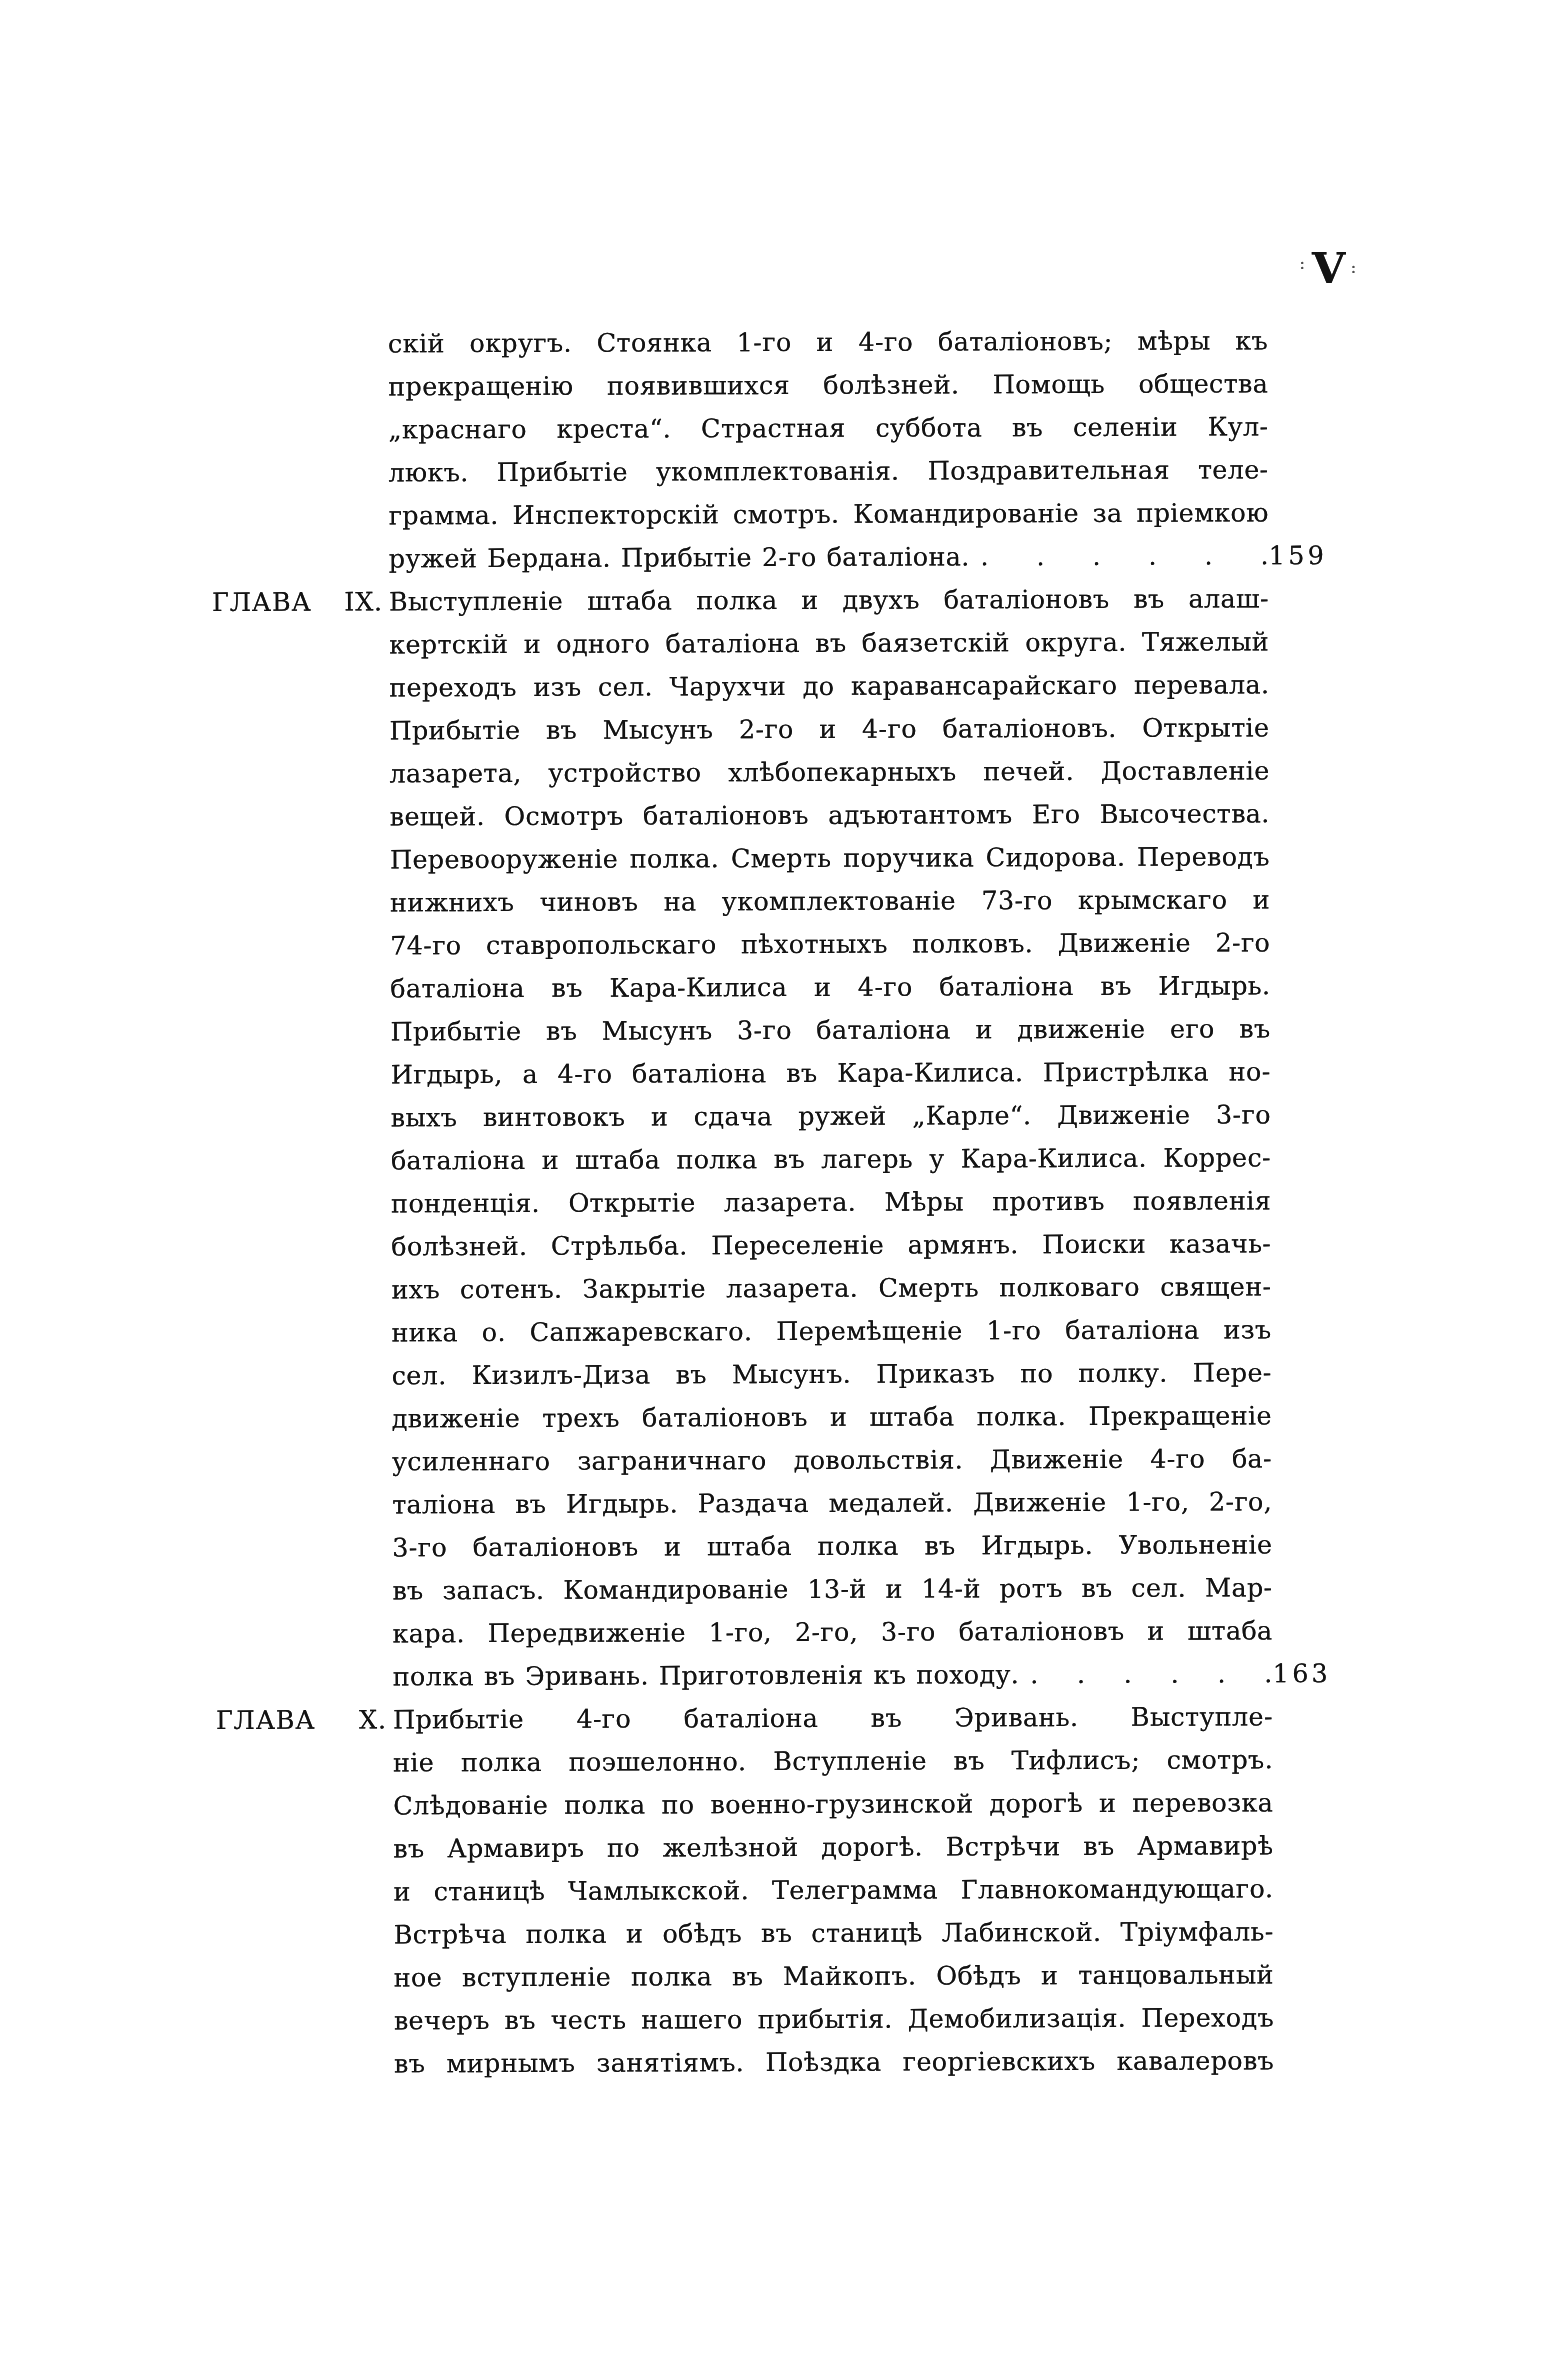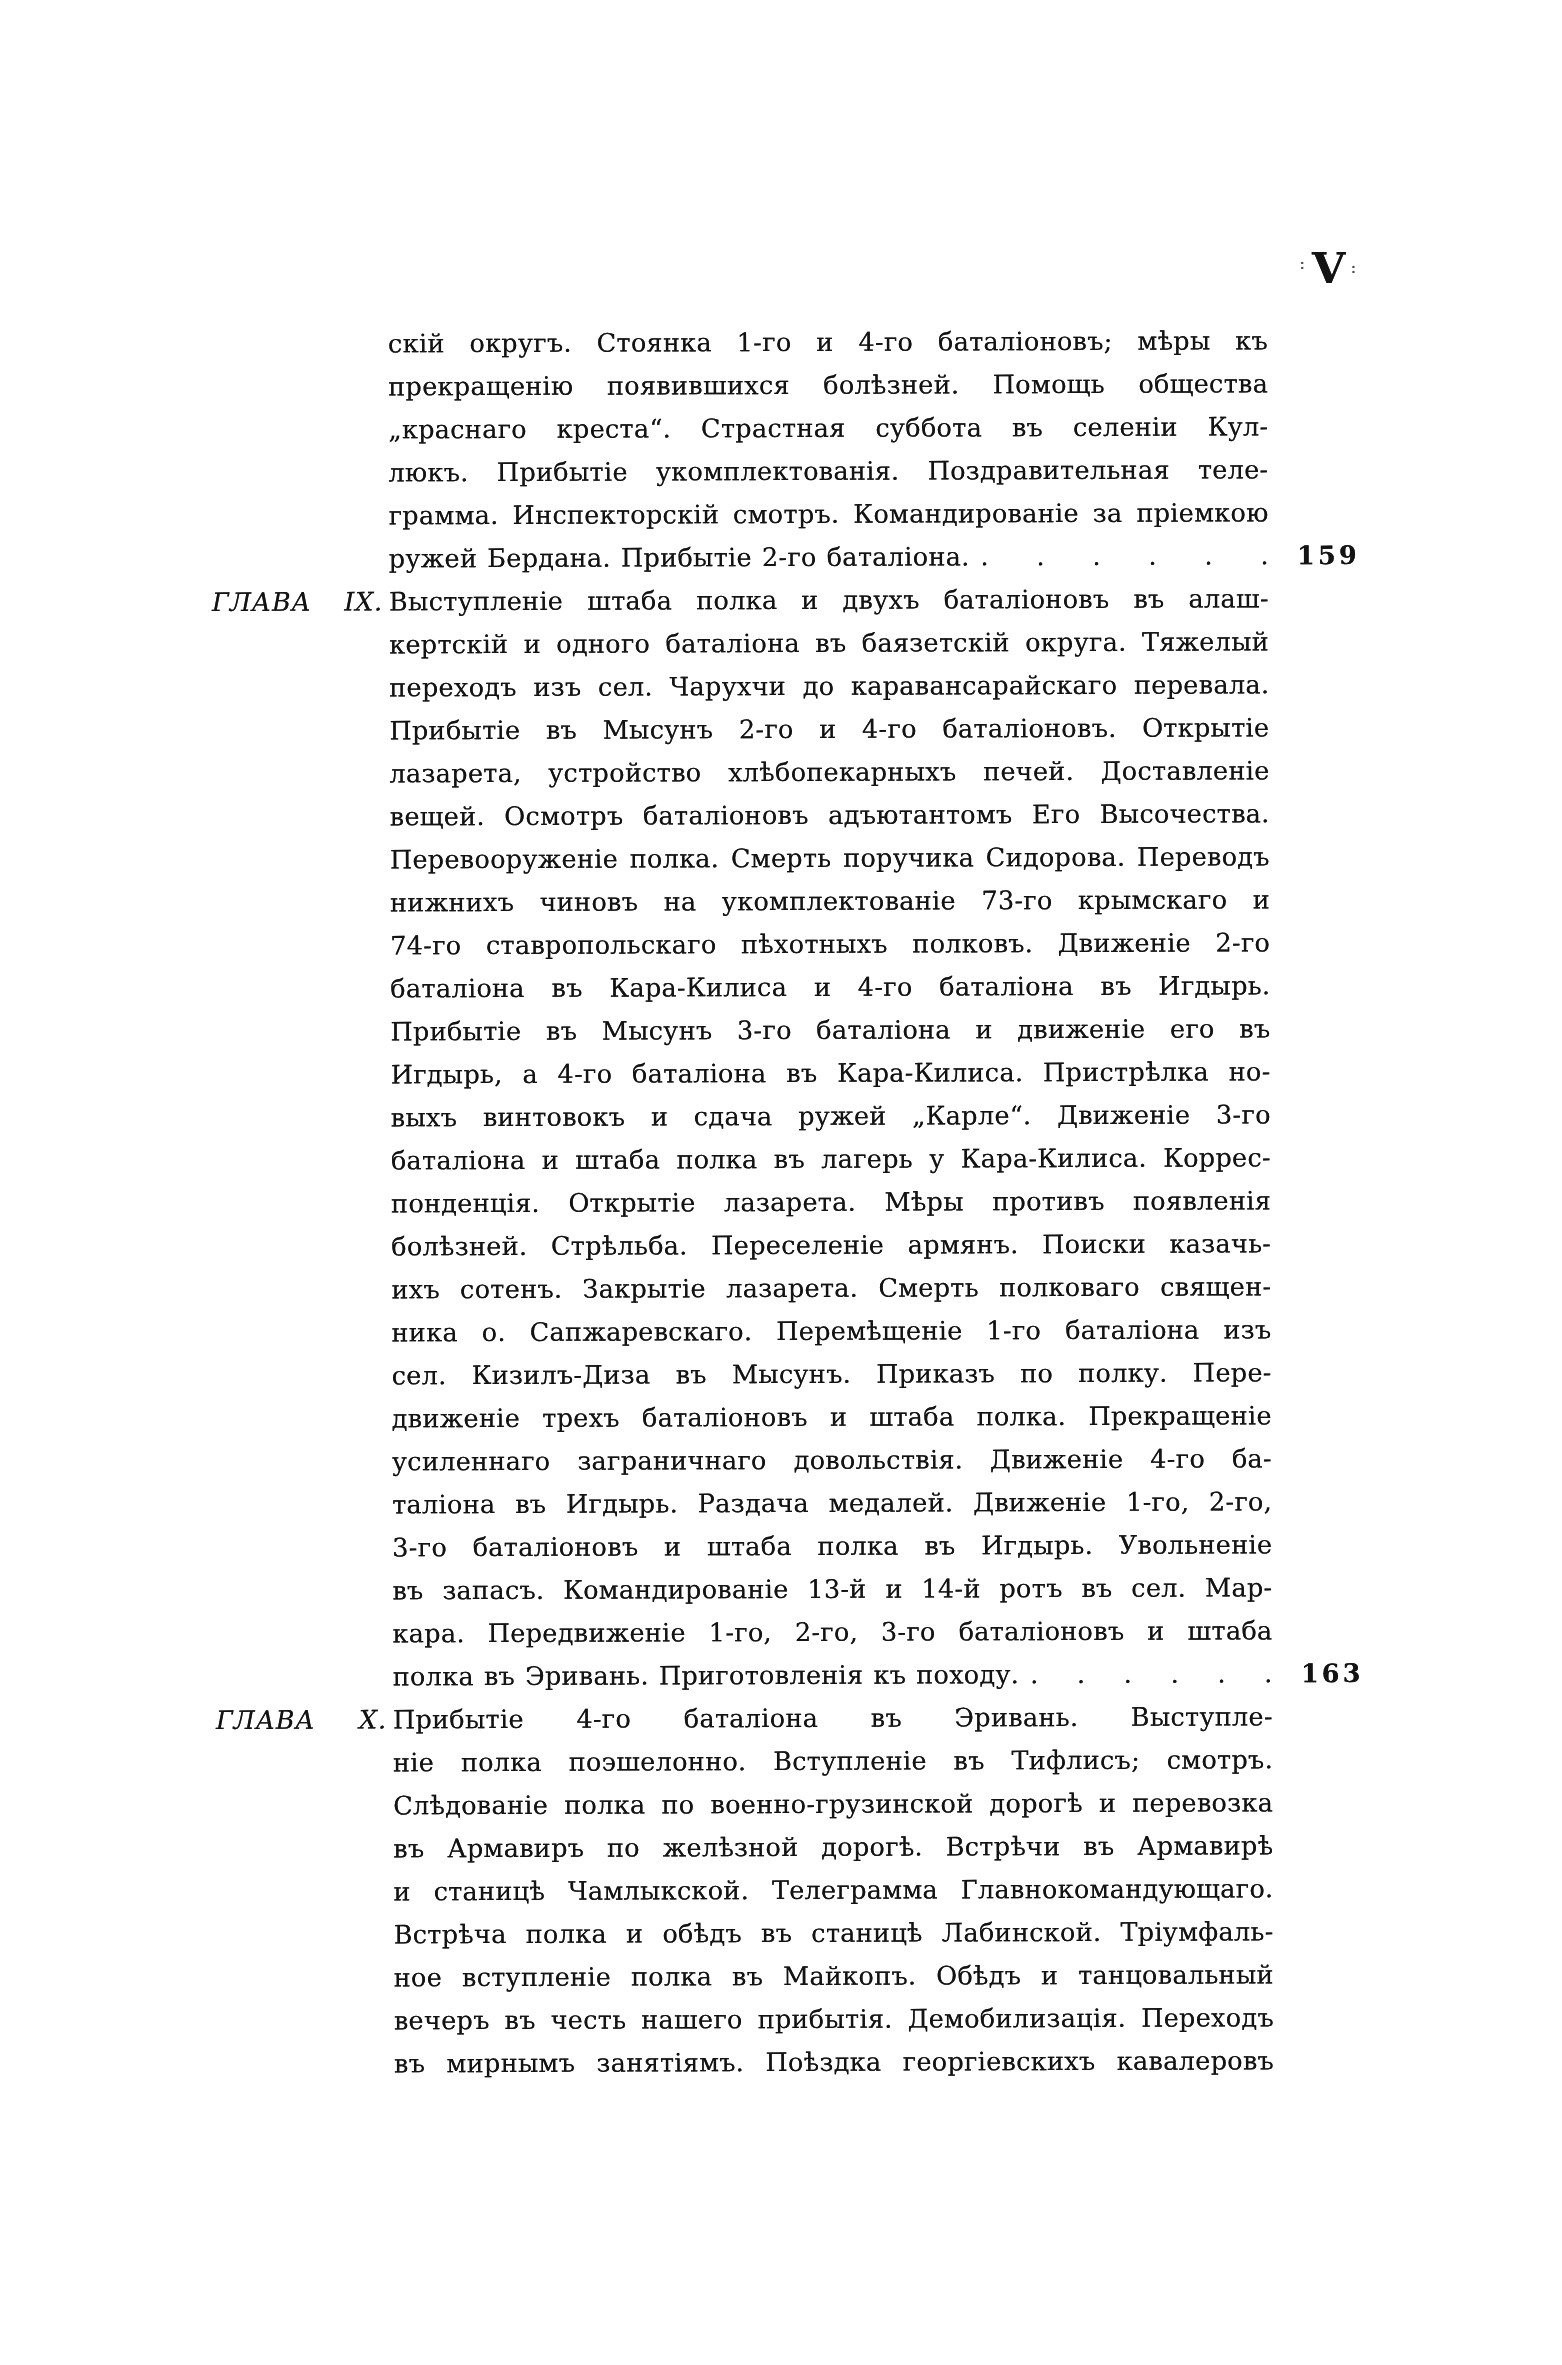--- a/index.html
+++ b/index.html
@@ -54,21 +54,20 @@
     position:absolute;
     left:0;top:0;
     width:var(--label-w);
     height:var(--lh);
     line-height:var(--lh);
     font-size:25.5px;
     letter-spacing:0.8px;
     text-align:justify;
     text-align-last:justify;
     white-space:normal;
-    font-style:italic;
   }
   .entry .body{
     width:var(--body-w);
   }
   .line{
     height:var(--lh);
     line-height:var(--lh);
     font-size:25.5px;
     letter-spacing:0.3px;
     word-spacing:1.6px;
@@ -87,23 +86,21 @@
     flex:1 1 auto;
     min-width:0;
     padding-left:11px;
     text-align:justify;
     text-align-last:justify;
     white-space:normal;
   }
   .pl-page{
     flex:none;
     width:91px;
-    text-align:right;
     letter-spacing:3.2px;
-    font-weight:bold;
   }
 </style>
 </head>
 <body>
 
 <div class="page">
   <div class="folio">V</div>
   <div class="toc" id="toc">
       <div class="entry">
         <div class="body">

